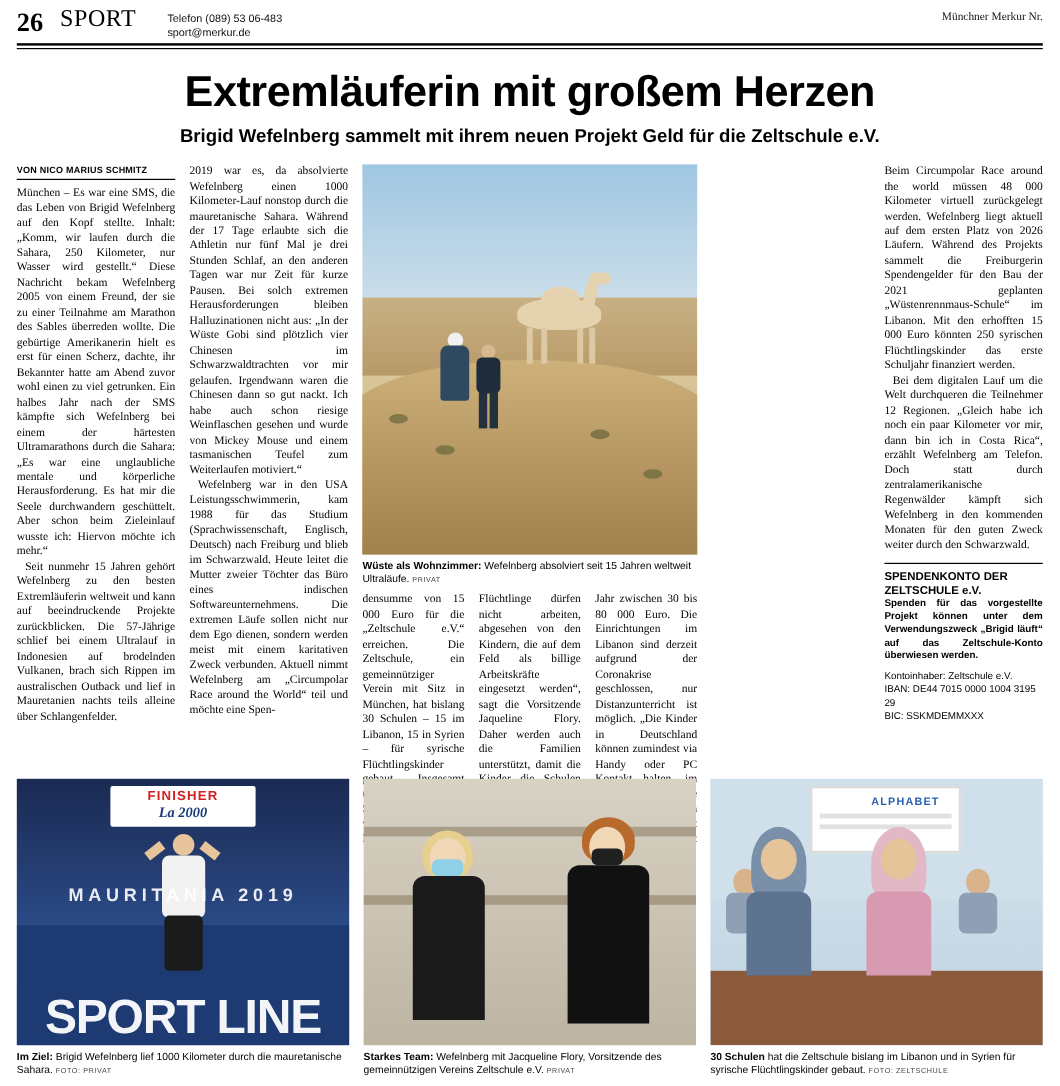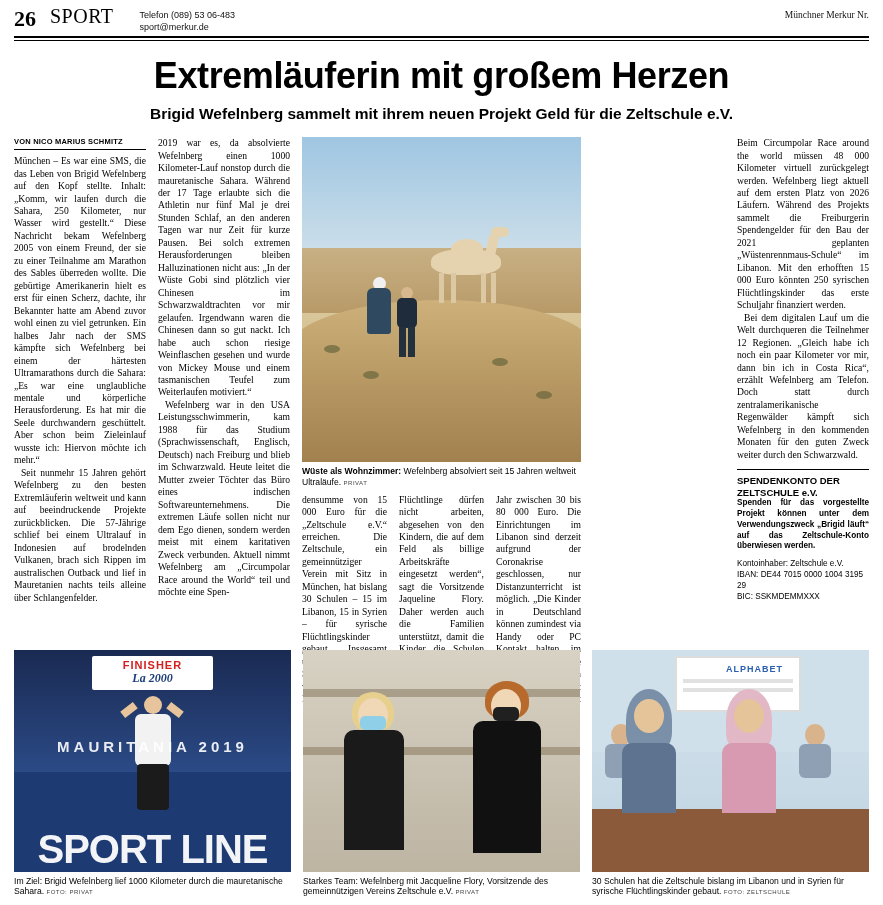--- a/index.html
+++ b/index.html
@@ -219,21 +219,21 @@
   .b3 .k2 .scarf{background:#e2b7c6;}
   .b3 .k2 .body{background:#d79ab0;}
   .b3 .bg-kid{position:absolute;width:36px;height:54px;bottom:42%;}
   .b3 .bg-kid .h{position:absolute;left:8px;top:0;width:20px;height:22px;border-radius:50%;background:#d9b38c;}
   .b3 .bg-kid .b{position:absolute;left:2px;top:20px;width:32px;height:34px;border-radius:6px;background:#8fa0b5;}
 
   .bcap{
     font-family:"Liberation Sans",sans-serif;
     font-size:8.6px;line-height:1.25;margin-top:4px;
   }
-  .bcap b{font-weight:400;margin-top:12px;}
+  .bcap b{font-weight:700;margin-top:12px;}
   .bcap .credit{font-size:6px;letter-spacing:.5px;color:#444;}
 </style>
 </head>
 <body>
 
 <div class="page">
 
   <div class="masthead">
     <div class="pagenum">26</div>
     <div class="sport-title">SPORT</div>

